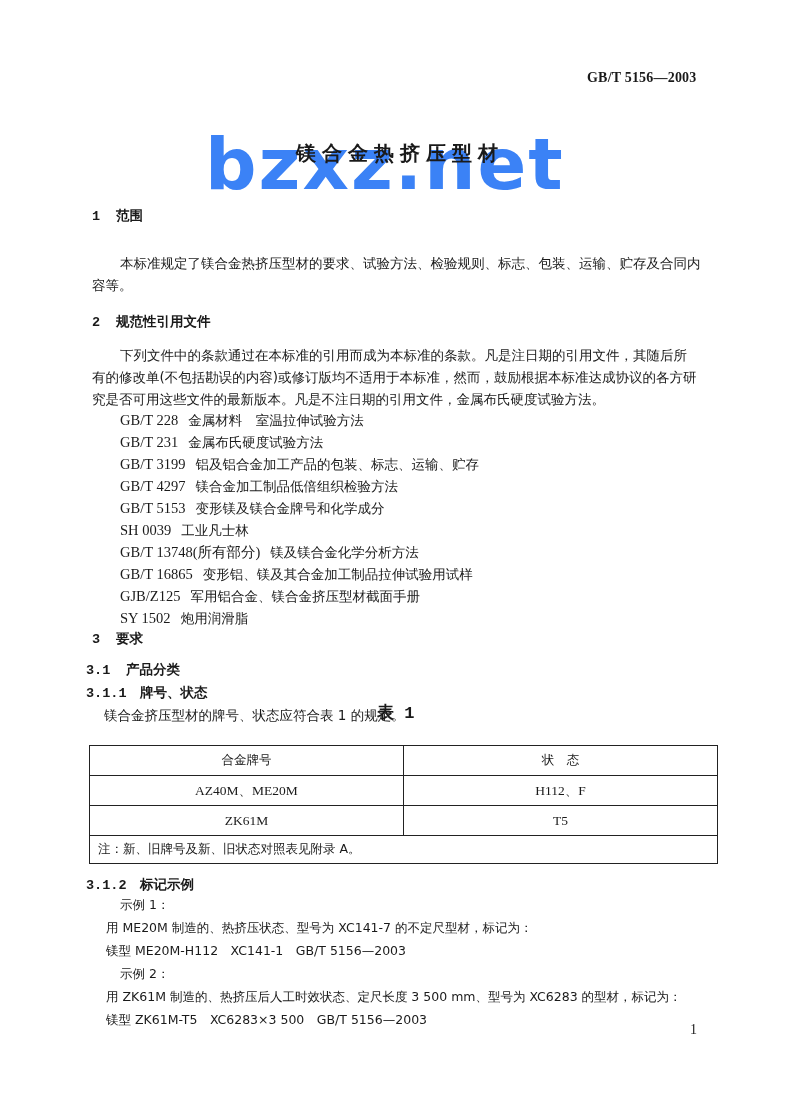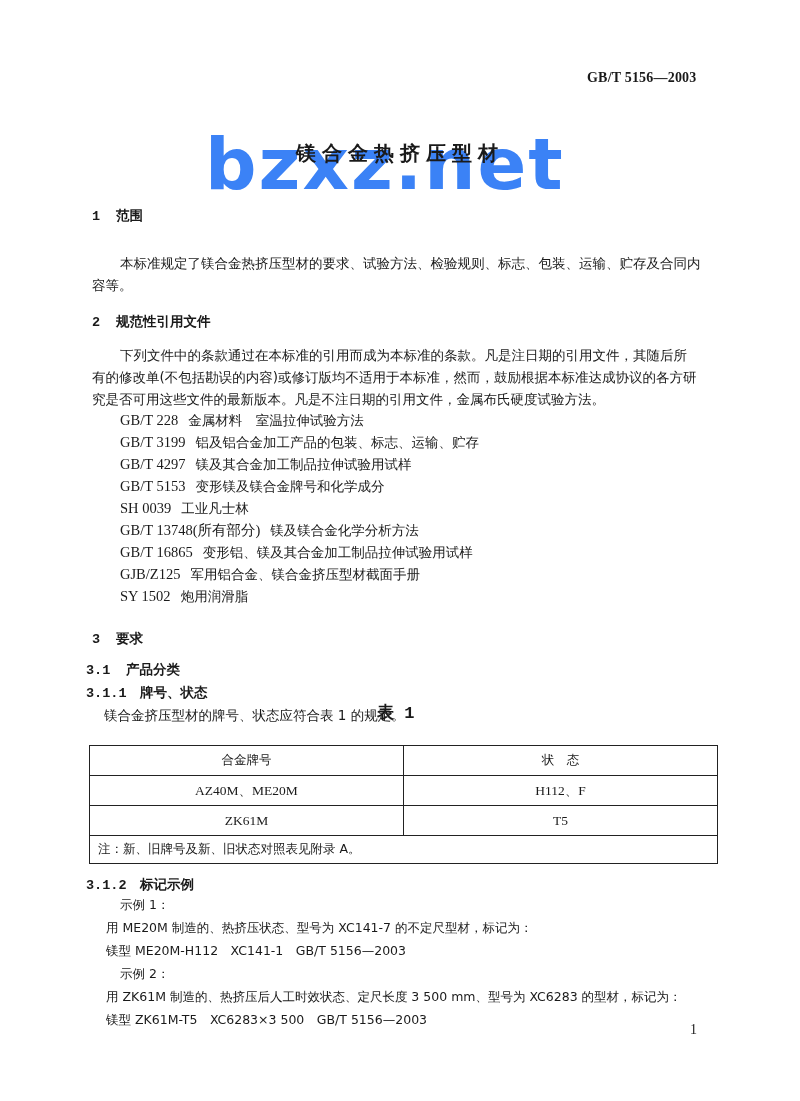--- a/index.html
+++ b/index.html
@@ -57,22 +57,23 @@
 <div class="abs h1" style="left:92px; top:313px;">
   <span class="num">2</span><span>规范性引用文件</span>
 </div>
 <div class="abs p" style="left:92px; top:344px; width:640px;">
   <div class="indent">下列文件中的条款通过在本标准的引用而成为本标准的条款。凡是注日期的引用文件，其随后所</div>
   <div>有的修改单(不包括勘误的内容)或修订版均不适用于本标准，然而，鼓励根据本标准达成协议的各方研</div>
   <div>究是否可用这些文件的最新版本。凡是不注日期的引用文件，金属布氏硬度试验方法。</div>
 </div>
 <div class="abs" style="left:120px; top:409px; width:600px;">
   <div class="ref"><span class="code">GB/T 228</span><span>金属材料　室温拉伸试验方法</span></div>
+  <div class="ref"><span class="code">GB/T 231</span><span>金属布氏硬度试验方法</span></div>
   <div class="ref"><span class="code">GB/T 3199</span><span>铝及铝合金加工产品的包装、标志、运输、贮存</span></div>
-  <div class="ref"><span class="code">GB/T 4297</span><span>镁及其合金加工制品拉伸试验用试样</span></div>
+  <div class="ref"><span class="code">GB/T 4297</span><span>镁合金加工制品低倍组织检验方法</span></div>
   <div class="ref"><span class="code">GB/T 5153</span><span>变形镁及镁合金牌号和化学成分</span></div>
   <div class="ref"><span class="code">SH 0039</span><span>工业凡士林</span></div>
   <div class="ref"><span class="code">GB/T 13748(所有部分)</span><span>镁及镁合金化学分析方法</span></div>
   <div class="ref"><span class="code">GB/T 16865</span><span>变形铝、镁及其合金加工制品拉伸试验用试样</span></div>
   <div class="ref"><span class="code">GJB/Z125</span><span>军用铝合金、镁合金挤压型材截面手册</span></div>
   <div class="ref"><span class="code">SY 1502</span><span>炮用润滑脂</span></div>
 </div>
 
 <div class="abs h1" style="left:92px; top:630px;">
   <span class="num">3</span><span>要求</span>

